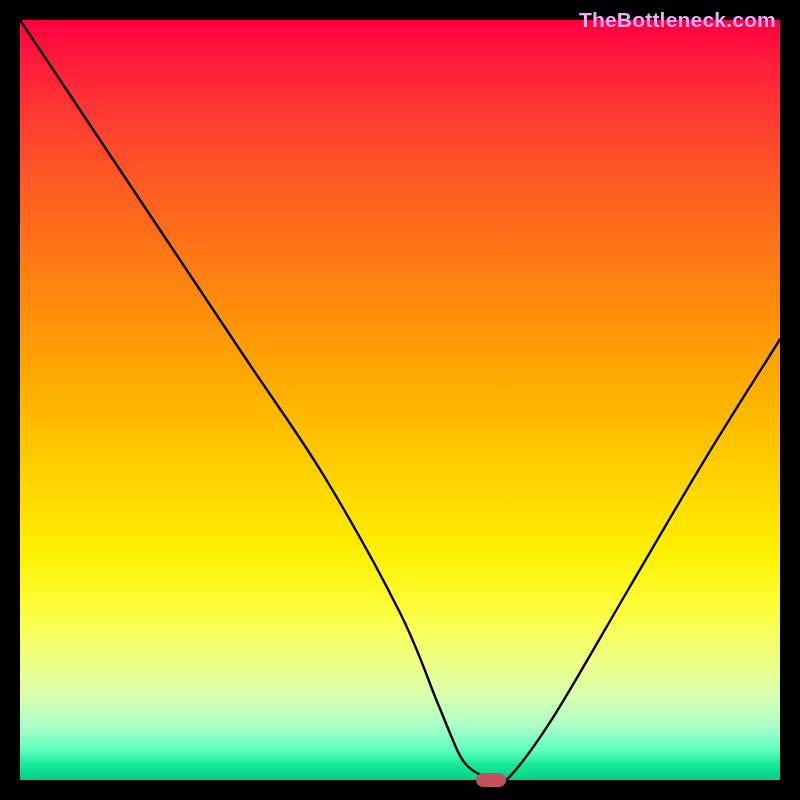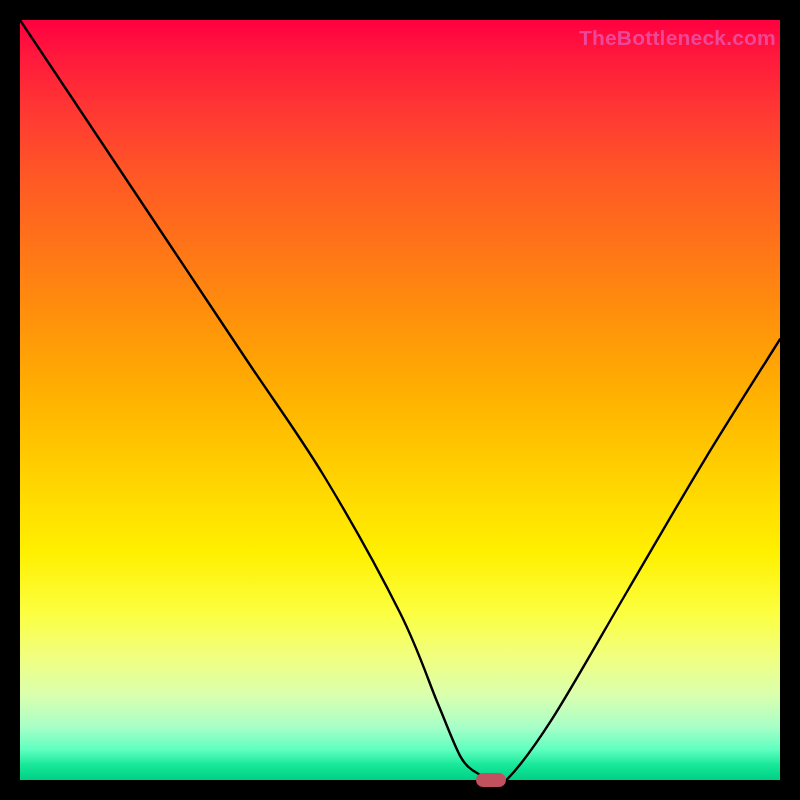--- a/index.html
+++ b/index.html
@@ -35,26 +35,26 @@
       #f0ff82 84%,
       #d9ffb0 89%,
       #a8ffc8 93%,
       #60ffc0 96%,
       #18e89a 98%,
       #00d084 100%
     );
   }
   .watermark {
     position: absolute;
-    top: 26px;
+    top: 8px;
     right: 24px;
     font-family: Arial, Helvetica, sans-serif;
     font-size: 21px;
     font-weight: bold;
-    color: #ec4899;
+    color: #f0abfc;
     letter-spacing: 0.2px;
     z-index: 5;
   }
   svg.curve {
     position: absolute;
     left: 20px;
     top: 20px;
     width: 760px;
     height: 760px;
     z-index: 3;

